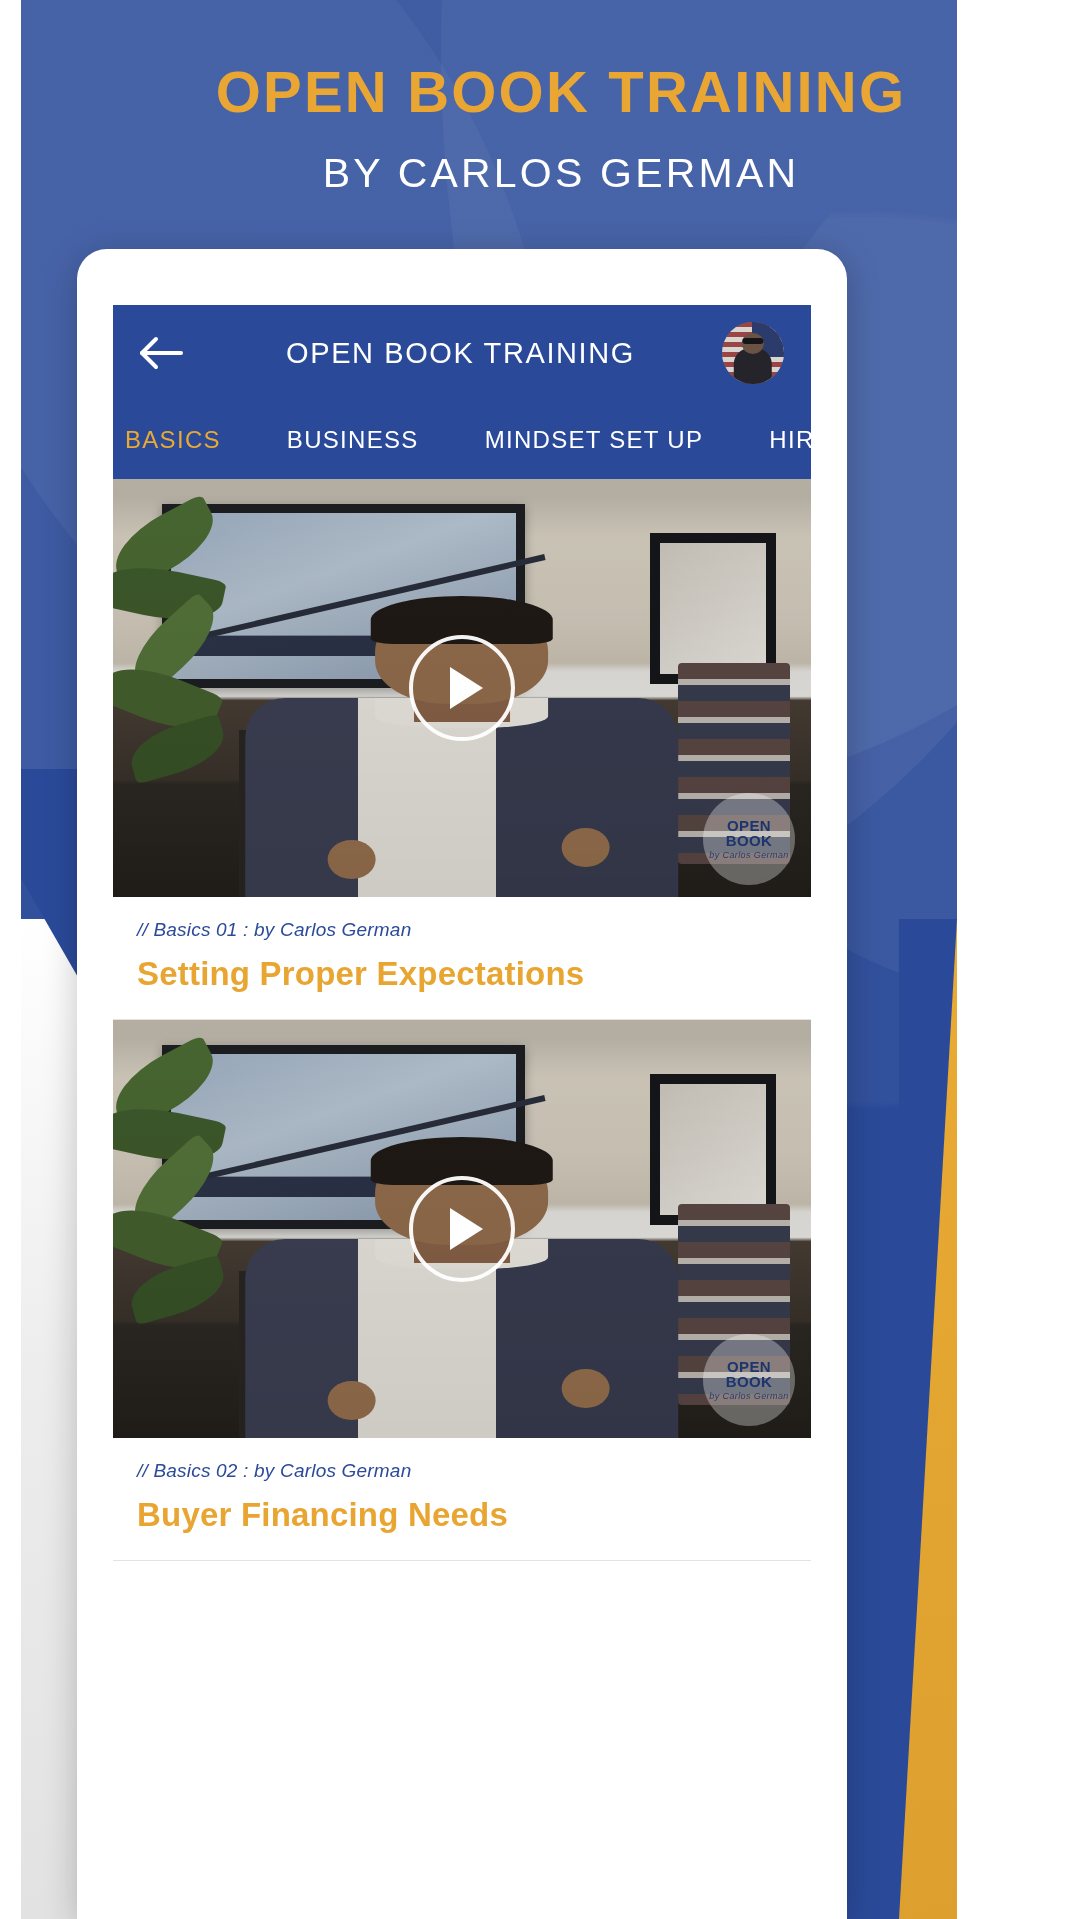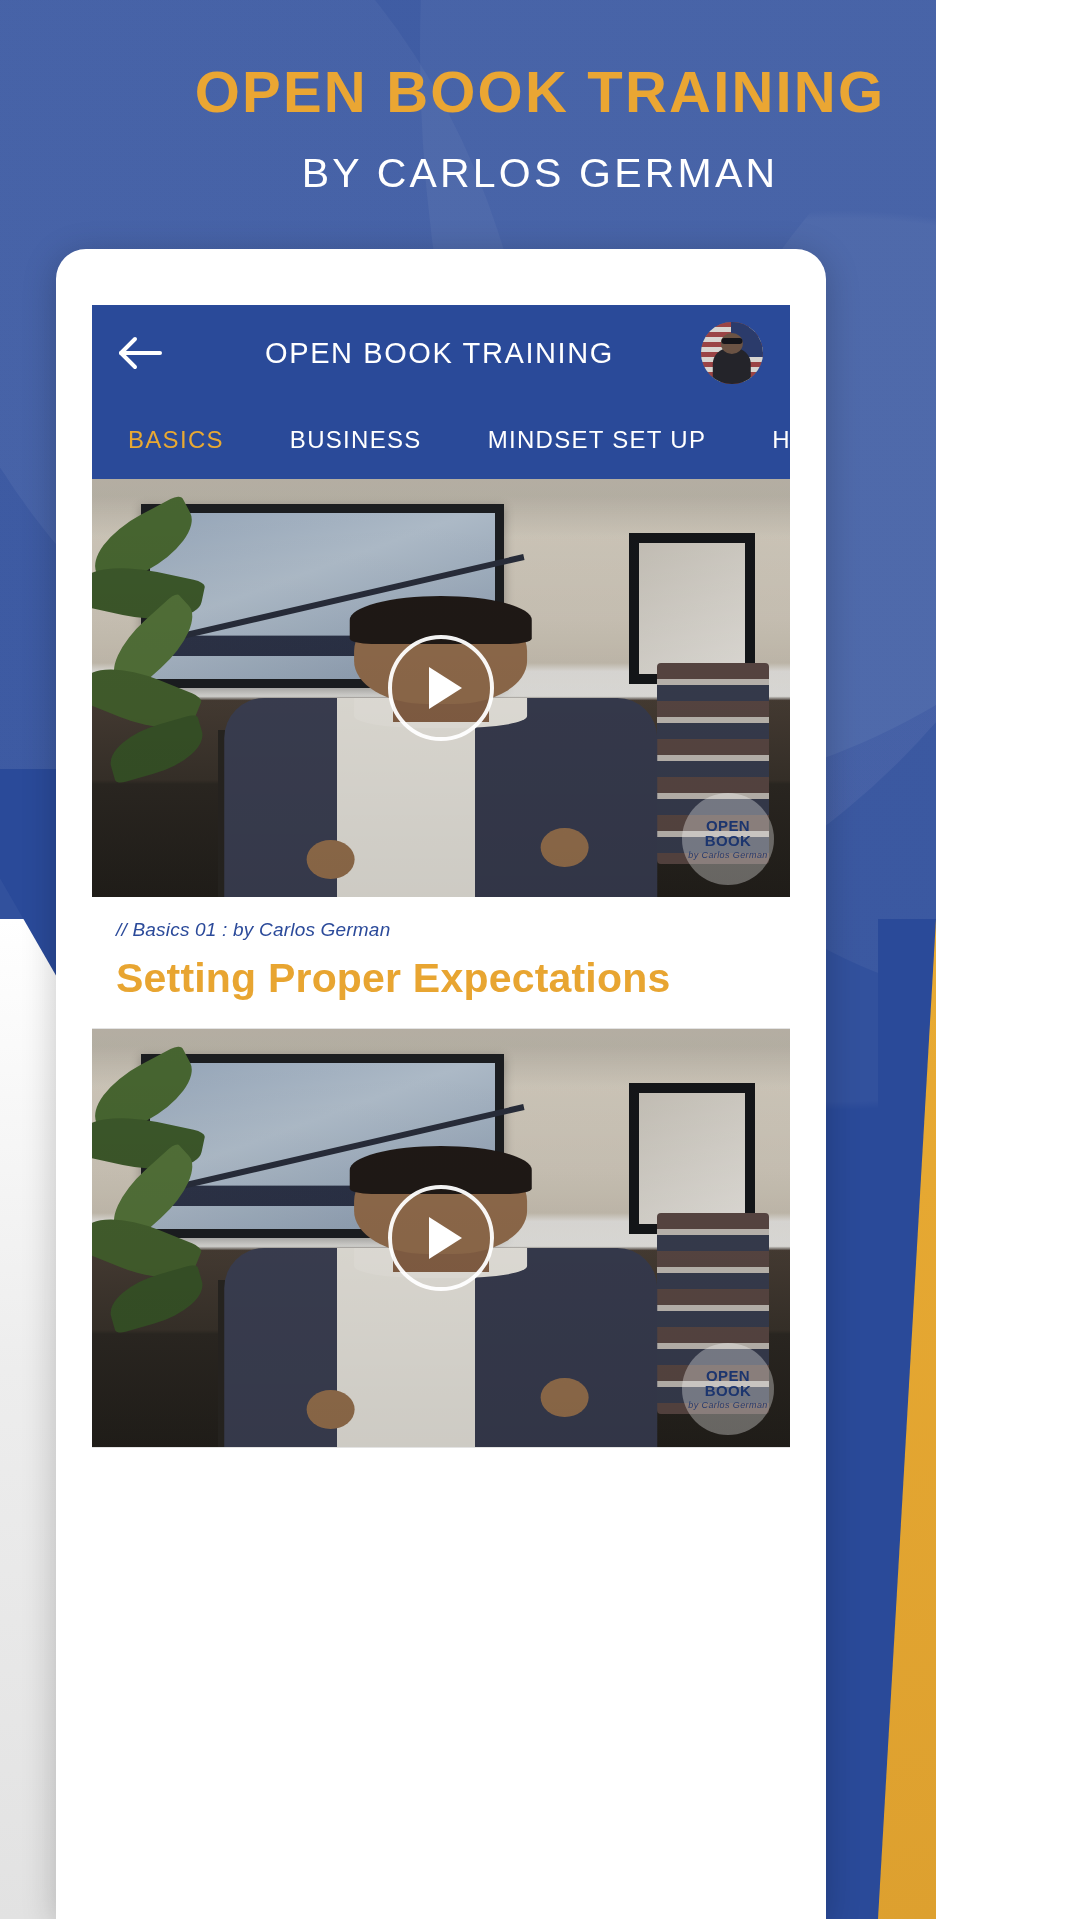--- a/index.html
+++ b/index.html
@@ -6,20 +6,21 @@
   html,body{
     width:1080px; height:1919px;
     font-family:"Liberation Sans", sans-serif;
     overflow:hidden;
   }
   .screen{
     position:relative;
     width:936px; height:1919px;
     background:#2a4a99;
     overflow:hidden;
+    margin-left:21px;
   }
   
   .swirl{ position:absolute; border-radius:50%; pointer-events:none; }
   .sw1{ left:-380px; top:-520px; width:1500px; height:1500px;
         background:radial-gradient(circle at 55% 55%, rgba(255,255,255,.055) 0 56%, rgba(255,255,255,0) 57%); }
   .sw2{ left:-120px; top:-700px; width:1420px; height:1500px;
         background:radial-gradient(ellipse at 40% 70%, rgba(255,255,255,.05) 0 48%, rgba(255,255,255,0) 49%); }
   .sw3{ left:420px; top:-900px; width:1200px; height:1900px;
         background:radial-gradient(ellipse at 30% 60%, rgba(255,255,255,.045) 0 50%, rgba(255,255,255,0) 51%); }
   .sw4{ left:-560px; top:-200px; width:1100px; height:1400px;
@@ -119,21 +120,21 @@
   .avatar .shades{
     position:absolute; left:50%; top:26%; transform:translateX(-50%);
     width:34%; height:9%; border-radius:3px;
     background:#15151a;
   }
 
   
   .tabbar{
     height:78px; background:#2a4a99;
     display:flex; align-items:center;
-    padding-left:36px; white-space:nowrap; overflow:hidden;
+    padding-left:12px; white-space:nowrap; overflow:hidden;
   }
   .tab{
     color:#ffffff; font-size:24px; letter-spacing:1.3px;
     margin-right:66px; flex:0 0 auto;
   }
   .tab.active{ color:#e9a932; }
 
   
   .card{ background:#ffffff; border-bottom:1px solid #e3e3e3; }
   .thumb{
@@ -258,21 +259,21 @@
   }
   .wm .sig{ font-size:9px; font-weight:400; font-style:italic; margin-top:2px; opacity:.9; }
 
   .card-body{ padding:22px 24px 26px 24px; }
   .card-meta{
     color:#2b4a9a; font-size:19px; font-style:italic; font-weight:500;
     letter-spacing:.2px;
   }
   .card-title{
     margin-top:14px;
-    color:#e8a531; font-size:41px; font-weight:bold; letter-spacing:.2px;
+    color:#e8a531; font-size:33px; font-weight:bold; letter-spacing:.2px;
   }
 </style>
 </head>
 <body>
 
 <div class="screen">
 
   <div class="swirl sw1"></div>
   <div class="swirl sw2"></div>
   <div class="swirl sw3"></div>
@@ -391,17 +392,21 @@
           <div class="shade"></div>
           <div class="play">
             <div class="tri"></div>
           </div>
           <div class="wm">
             <span>OPEN</span>
             <span>BOOK</span>
             <span class="sig">by Carlos German</span>
           </div>
         </div>
+        <div class="card-body">
+          <div class="card-meta">// Basics 02 : by Carlos German</div>
+          <div class="card-title">Buyer Financing Needs</div>
+        </div>
       </div>
 
     </div>
   </div>
 </div>
 
 </body></html>

